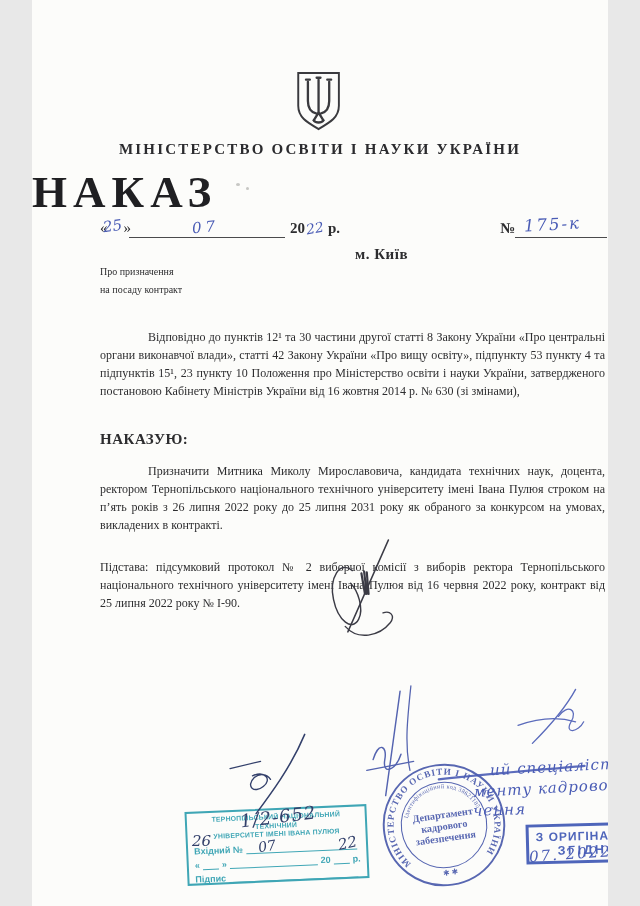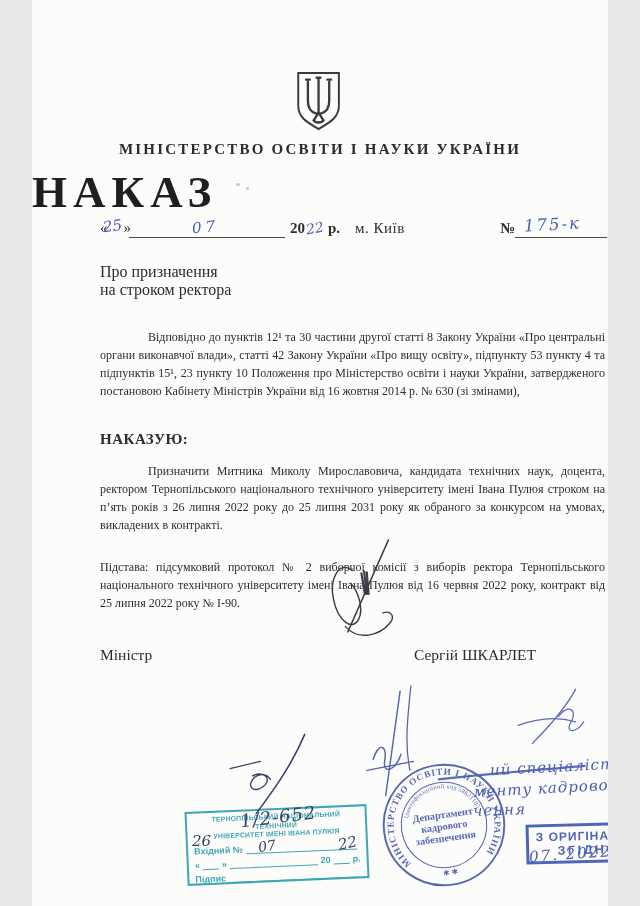--- a/index.html
+++ b/index.html
@@ -19,28 +19,28 @@
     font-size:45px;font-weight:bold;letter-spacing:6px;color:#1f1f22;
   }
   .speck{position:absolute;background:#9a9a98;border-radius:50%;opacity:.55;}
   
   .date-row{position:absolute;top:220px;left:68px;right:64px;height:22px;font-size:15px;}
   .date-row .abs{position:absolute;top:0;}
   .ul{border-bottom:1.3px solid #4a4a4c;display:inline-block;height:17px;}
   .quotes{left:0;letter-spacing:16px;}
   .y20{left:190px;font-weight:bold;}
   .rdot{left:228px;font-weight:bold;}
-  .city{left:255px;font-weight:normal;letter-spacing:.5px;}
+  .city{left:255px;font-weight:bold;letter-spacing:.5px;margin-top:26px;}
   .numsign{left:400px;font-weight:bold;}
   .hand{
     font-family:"DejaVu Serif",serif;font-style:italic;color:#4a5cb5;
     position:absolute;white-space:nowrap;
   }
   
-  .subject{position:absolute;top:263px;left:68px;font-size:16px;line-height:17.5px;}
+  .subject{position:absolute;top:263px;left:68px;font-size:10px;line-height:17.5px;}
   .para{
     position:absolute;left:68px;width:505px;font-size:12px;line-height:18px;
     text-align:justify;
   }
   .indent{text-indent:48px;}
   .p1{top:328px;}
   .orderword{position:absolute;top:431px;left:68px;font-size:15px;font-weight:bold;letter-spacing:.5px;}
   .p2{top:462px;}
   .p3{top:558px;}
   .sig-row{position:absolute;top:646px;left:68px;right:72px;display:flex;justify-content:space-between;font-size:15.5px;}
@@ -97,32 +97,28 @@
     <span class="abs numsign">№</span>
     <span class="abs ul" style="left:415px;width:92px;"></span>
     <span class="hand" style="left:3px;top:-3px;font-size:15px;transform:rotate(-8deg);">25</span>
     <span class="hand" style="left:92px;top:-2px;font-size:15px;letter-spacing:4px;transform:rotate(-5deg);">07</span>
     <span class="hand" style="left:206px;top:0px;font-size:14px;transform:rotate(-10deg);">22</span>
     <span class="hand" style="left:424px;top:-5px;font-size:16.5px;letter-spacing:2px;transform:rotate(-3deg);">175-к</span>
   </div>
 
   <div class="subject">
     <div>Про призначення</div>
-    <div>на строком ректора</div>
+    <div>на посаду контракт</div>
   </div>
 
   <div class="para p1 indent">Відповідно до пунктів 12¹ та 30 частини другої статті 8 Закону України «Про центральні органи виконавчої влади», статті 42 Закону України «Про вищу освіту», підпункту 53 пункту 4 та підпунктів 15¹, 23 пункту 10 Положення про Міністерство освіти і науки України, затвердженого постановою Кабінету Міністрів України від 16 жовтня 2014 р. № 630 (зі змінами),</div>
   <div class="orderword">НАКАЗУЮ:</div>
   <div class="para p2 indent">Призначити Митника Миколу Мирославовича, кандидата технічних наук, доцента, ректором Тернопільського національного технічного університету імені Івана Пулюя строком на п’ять років з 26 липня 2022 року до 25 липня 2031 року як обраного за конкурсом на умовах, викладених в контракті.</div>
   <div class="para p3">Підстава: підсумковий протокол № 2 виборчої комісії з виборів ректора Тернопільського національного технічного університету імені Івана Пулюя від 16 червня 2022 року, контракт від 25 липня 2022 року № І-90.</div>
 
-  <div class="sig-row">
-    <span>Міністр</span>
-    <span>Сергій ШКАРЛЕТ</span>
-  </div>
 
   <div class="uni-stamp">
     <div class="uni-line">ТЕРНОПІЛЬСЬКИЙ НАЦІОНАЛЬНИЙ ТЕХНІЧНИЙ</div>
     <div class="uni-line">УНІВЕРСИТЕТ ІМЕНІ ІВАНА ПУЛЮЯ</div>
     <div class="uni-row">
       <span>Вхідний №</span>
       <span class="uul"></span>
     </div>
     <div class="uni-row">
       <span>«</span>

